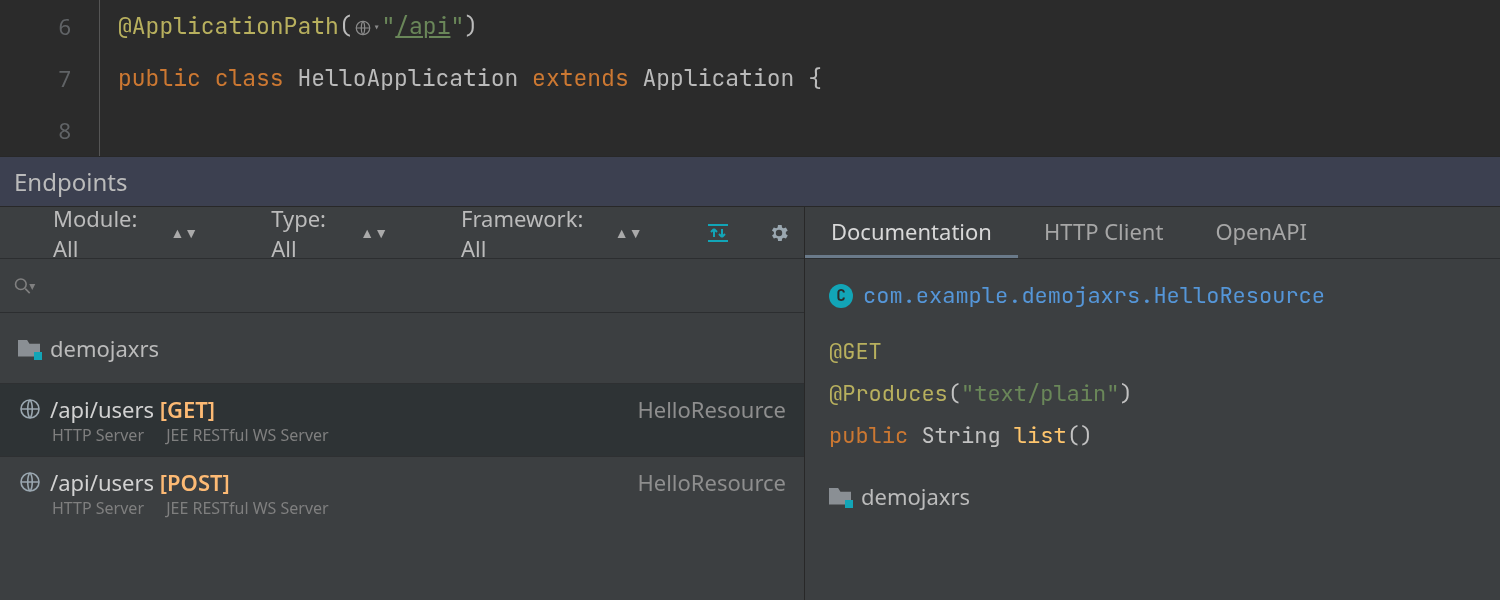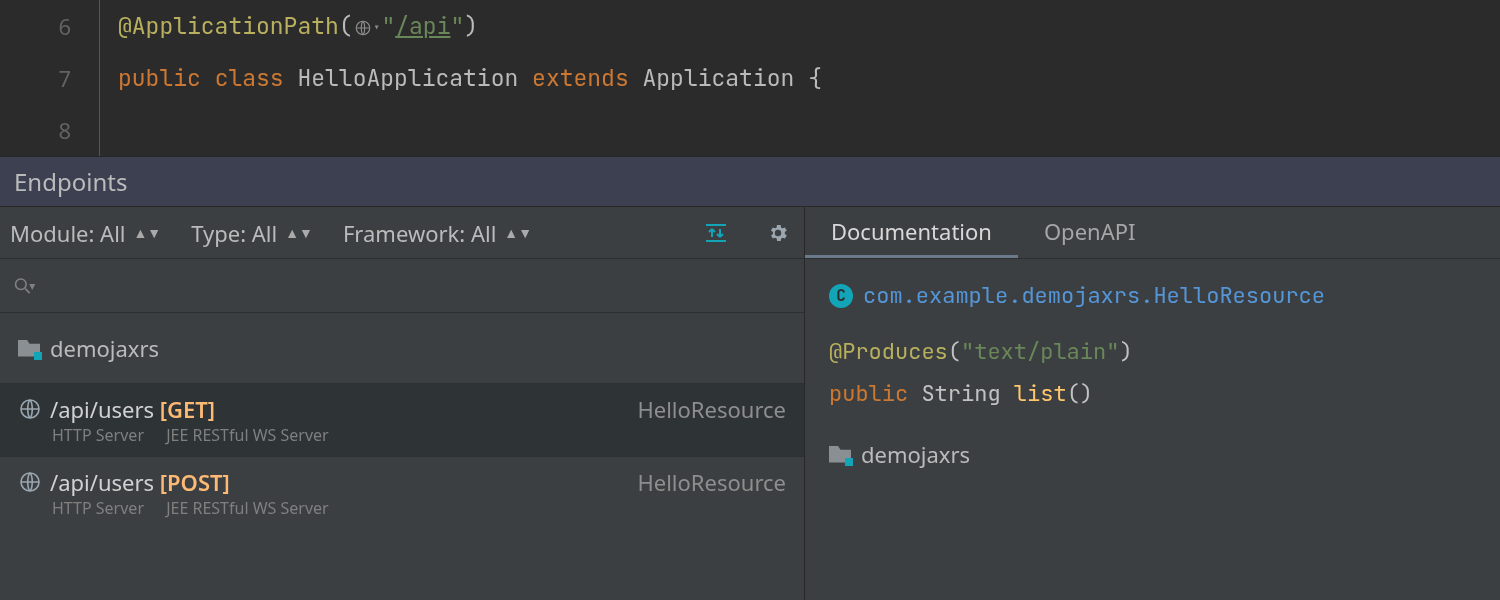--- a/index.html
+++ b/index.html
@@ -78,20 +78,21 @@
     padding: 0 10px;
     gap: 30px;
     border-bottom: 1px solid #2c2e30;
   }
   .filter {
     color: #bbbbbb;
     display: flex;
     align-items: center;
     gap: 6px;
     cursor: pointer;
+    margin-left: 43px;
   }
   .spacer { flex: 1; }
   .icon-btn {
     width: 32px; height: 32px;
     display: inline-flex;
     align-items: center;
     justify-content: center;
     color: #9aa7b0;
     cursor: pointer;
   }
@@ -316,27 +317,29 @@
           <span>HTTP Server</span><span class="sep-gap"></span>
           <span>JEE RESTful WS Server</span>
         </div>
       </div>
     </div>
   </div>
 
   <div class="right">
     <div class="tabs">
       <div class="tab active">Documentation</div>
+      <div class="tab">HTTP Client</div>
       <div class="tab">OpenAPI</div>
     </div>
     <div class="doc">
       <div class="doc-class">
         <span class="class-badge">C</span>
         <span>com.example.demojaxrs.HelloResource</span>
       </div>
+      <div><span class="ann">@GET</span></div>
       <div>
         <span class="ann">@Produces</span><span class="sym">(</span><span class="str">"text/plain"</span><span class="sym">)</span>
       </div>
       <div>
         <span class="kw">public</span>
         <span class="sym">String</span>
         <span class="fn">list</span><span class="sym">()</span>
       </div>
       <div class="doc-module">
         <span class="folder-ico"></span>

